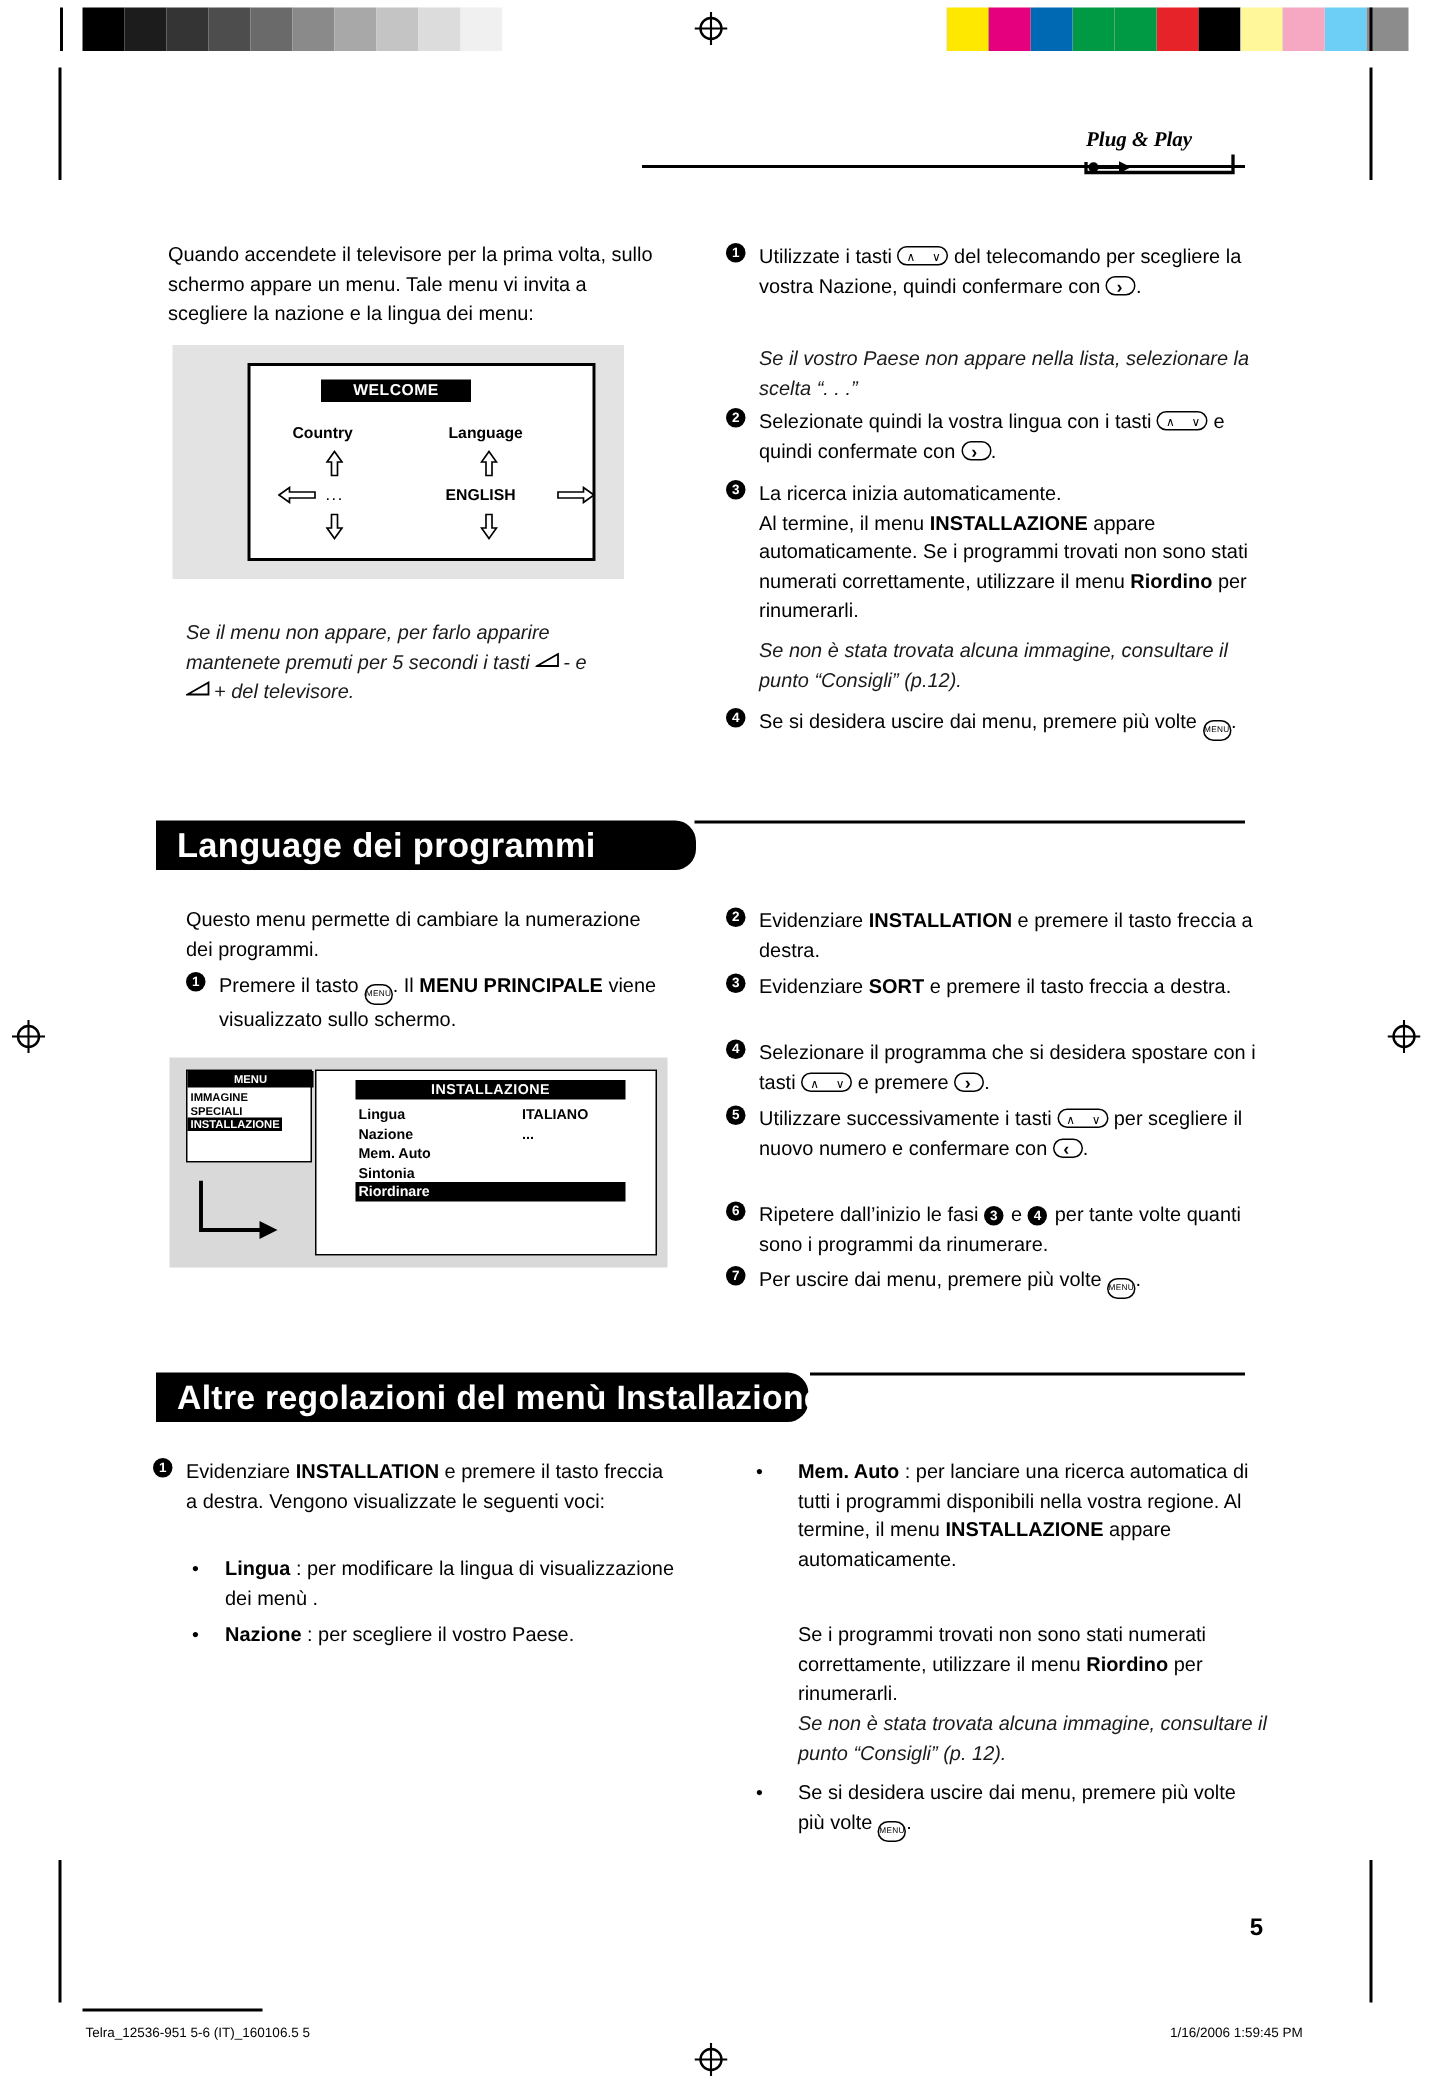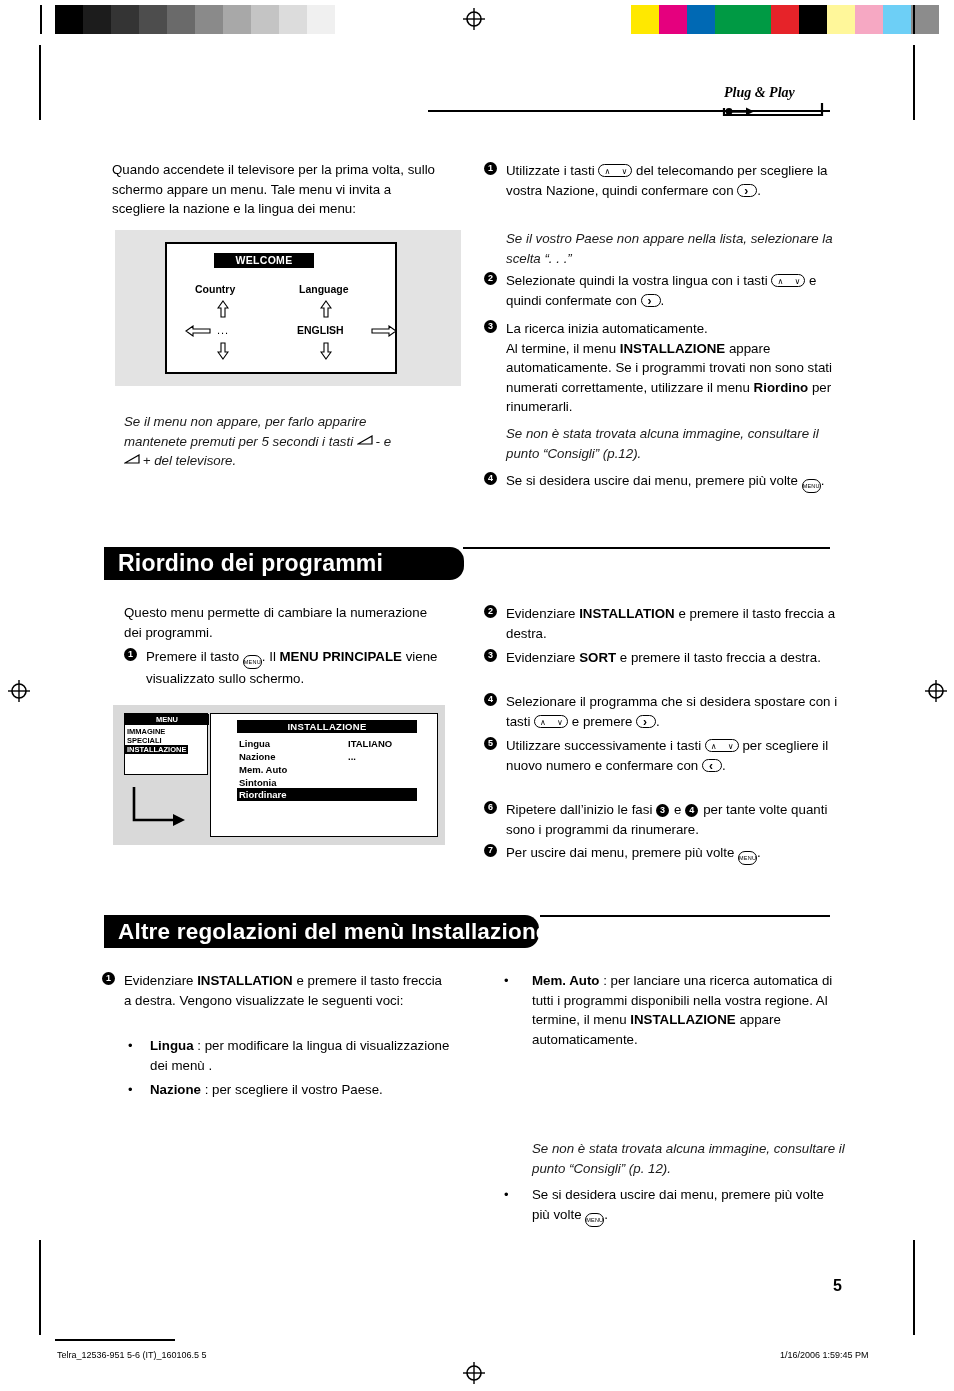--- a/index.html
+++ b/index.html
@@ -95,21 +95,21 @@
     font-size:5.5px; line-height:13px; text-align:center;
     letter-spacing:0.2px; vertical-align:-3px;
     font-family:"Liberation Sans", sans-serif;
   }
   .volglyph {
     display:inline-block; width:15px; height:11px; position:relative; vertical-align:-1px;
   }
 
   
   .illus1 {
-    position:absolute; left:115px; top:230px; width:346px; height:156px;
+    position:absolute; left:115px; top:230px; width:301px; height:156px;
     background:#e3e3e3;
   }
   .tvbox {
     position:absolute; left:50px; top:12px; width:232px; height:132px;
     background:#fff; border:2px solid #000;
   }
   .welcome-bar {
     position:absolute; left:47px; top:9px; width:100px; height:15px;
     background:#000; color:#fff; font-size:10.5px; font-weight:bold;
     text-align:center; line-height:15px; letter-spacing:0.3px;
@@ -341,21 +341,21 @@
   </div>
   <div class="txt italic" style="left:506px; top:424px; width:345px;">Se non è stata trovata alcuna immagine, consultare il punto “Consigli” (p.12).</div>
 
   <div class="li" style="left:506px; top:471px; width:345px;">
     <span class="num hang">4</span>
     <span>Se si desidera uscire dai menu, premere più volte
       <span class="menukey">MENU</span>.</span>
   </div>
 
   <div class="sec-rule" style="left:463px; top:547px; width:367px;"></div>
-  <div class="sec-head" style="left:104px; top:547px; width:360px; height:33px; font-size:23px;">Riordino dei programmi</div>
+  <div class="sec-head" style="left:104px; top:547px; width:360px; height:33px; font-size:23px;">Language dei programmi</div>
 
   <div class="txt" style="left:124px; top:603px; width:320px;">Questo menu permette di cambiare la numerazione dei programmi.</div>
 
   <div class="li" style="left:146px; top:647px; width:310px;">
     <span class="num hang">1</span>
     <span>Premere il tasto
       <span class="menukey">MENU</span>.
       Il <span class="b">MENU PRINCIPALE</span>
       viene visualizzato sullo schermo.</span>
   </div>
@@ -440,20 +440,23 @@
 
   <div class="txt" style="left:150px; top:1080px; width:300px;">
     <span class="bullet-dot" style="left:-22px; top:0;">•</span>
     <span class="b">Nazione</span><span> : per scegliere il vostro Paese.</span>
   </div>
 
   <div class="txt" style="left:532px; top:971px; width:318px;">
     <span class="bullet-dot" style="left:-28px; top:0;">•</span>
     <span class="b">Mem. Auto</span><span> : per lanciare una ricerca automatica di tutti i programmi disponibili nella vostra regione. Al termine, il menu </span><span class="b">INSTALLAZIONE</span><span> appare automaticamente.</span>
   </div>
+  <div class="txt" style="left:532px; top:1080px; width:318px;">
+    <span>Se i programmi trovati non sono stati numerati correttamente, utilizzare il menu </span><span class="b">Riordino</span><span> per rinumerarli.</span>
+  </div>
   <div class="txt italic" style="left:532px; top:1139px; width:318px;">Se non è stata trovata alcuna immagine, consultare il punto “Consigli” (p. 12).</div>
 
   <div class="txt" style="left:532px; top:1185px; width:300px;">
     <span class="bullet-dot" style="left:-28px; top:0;">•</span>
     <span>Se si desidera uscire dai menu, premere più volte </span><br>
     più volte <span class="menukey">MENU</span>.
   </div>
 
   <div class="pageno">5</div>
 

